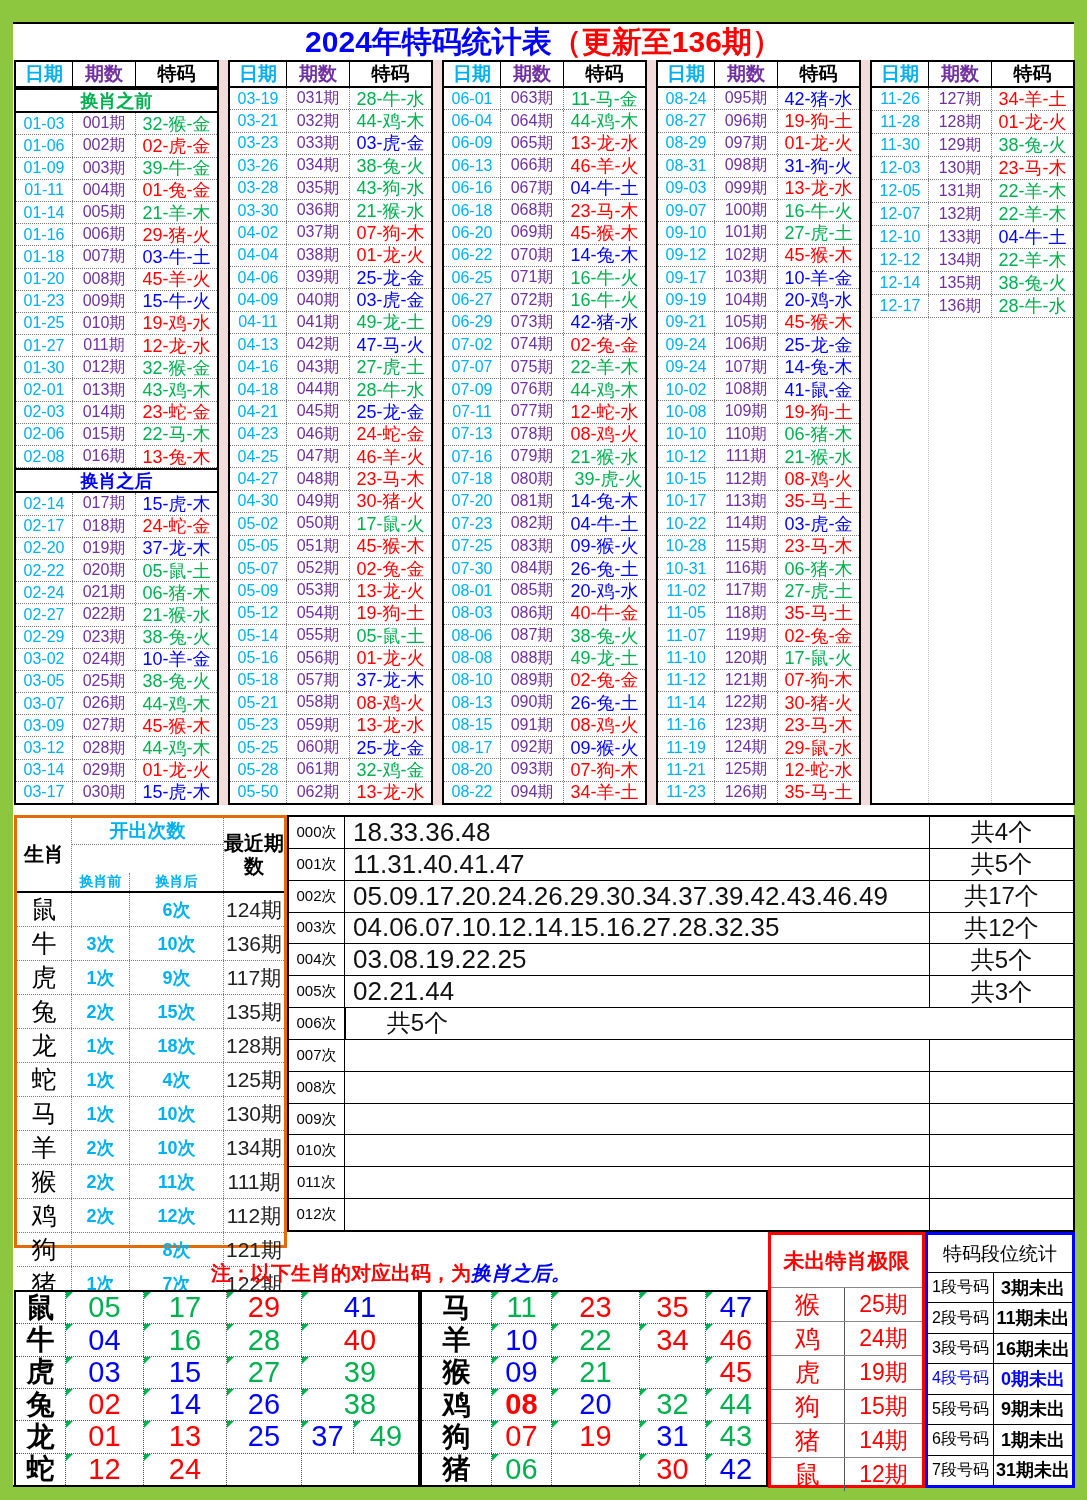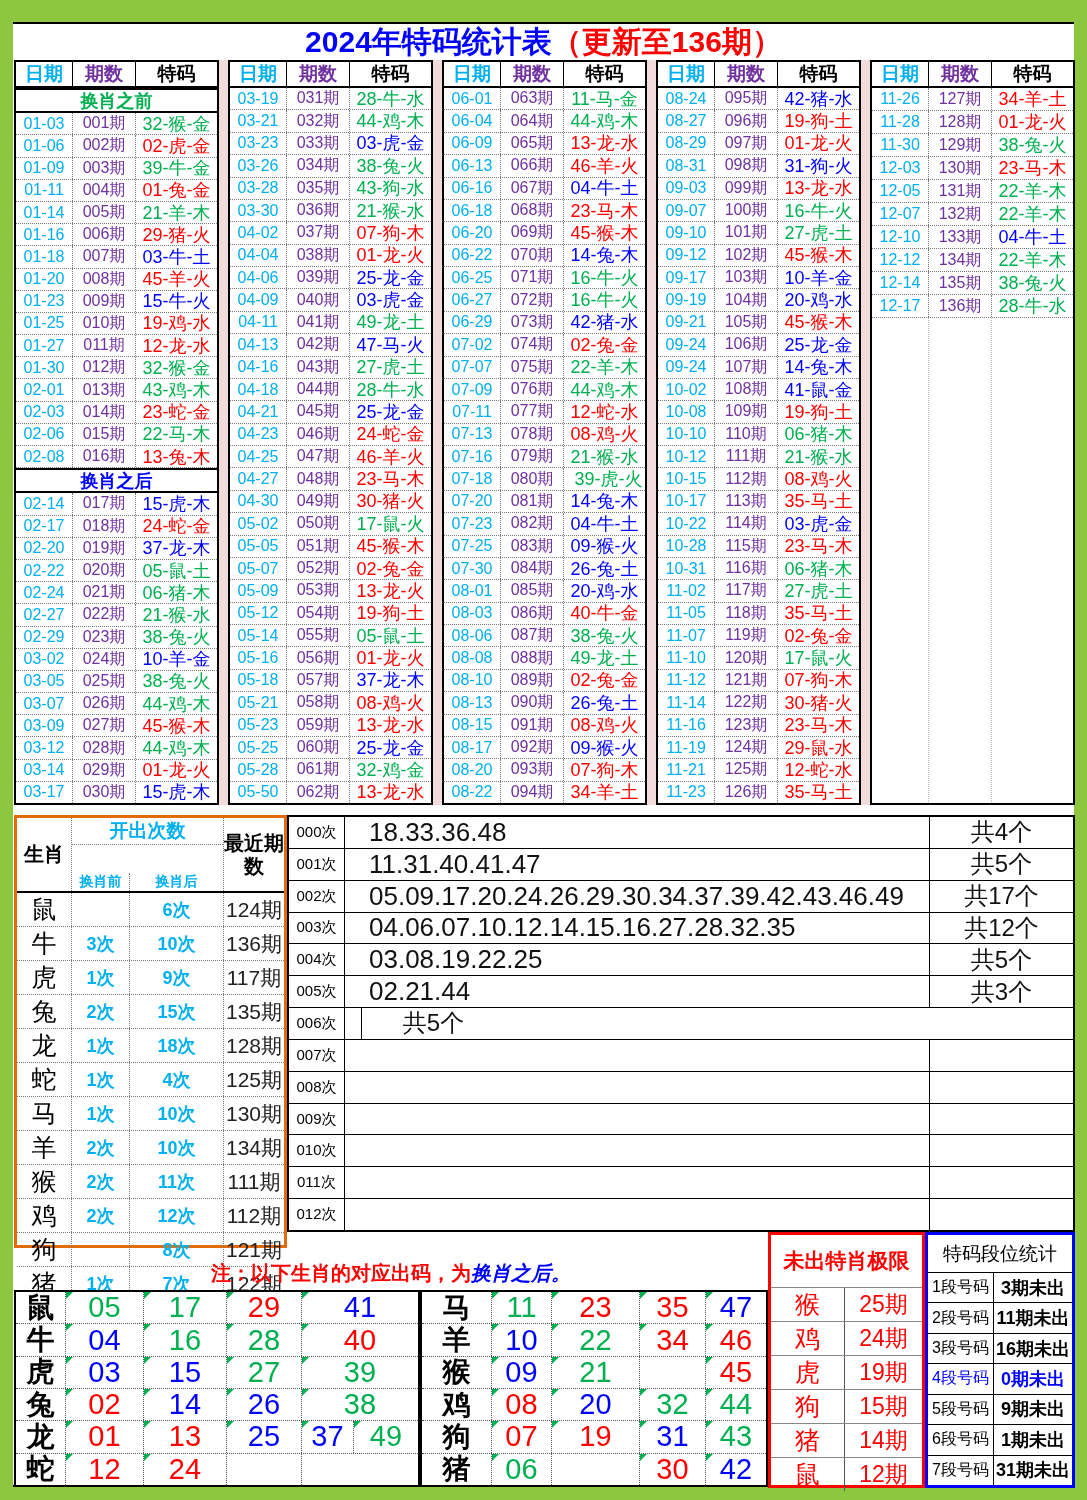--- a/index.html
+++ b/index.html
@@ -69,21 +69,21 @@
   .zx-row span { display:flex; align-items:center; justify-content:center; }
   .zx-z { width: 55px; font-size: 25px; color:#000; border-right: 1px dotted #777; }
   .zx-b { width: 58px; color:#00B0F0; font-weight:bold; font-size:18px; border-right: 1px dotted #777; }
   .zx-a { width: 94px; color:#00B0F0; font-weight:bold; font-size:18px; border-right: 1px dotted #777; }
   .zx-q { flex: 1; font-size: 21px; color: #222; }
   
   #freq-box {
     position: absolute; left: 287px; top: 815px; width: 788px; height: 417px;
     border: 2px solid #000; background: #fff; display: flex; flex-direction: column;
   }
-  .fq-row { flex: 1; display: flex; border-bottom: 1px solid #000; min-height: 0; gap: 16px; }
+  .fq-row { flex: 1; display: flex; border-bottom: 1px solid #000; min-height: 0; }
   .fq-row:last-child { border-bottom: none; }
   .fq-label { width: 56px; display:flex; align-items:center; justify-content:center;
               font-size: 15px; color:#000; border-right: 1px solid #000; }
   .fq-nums { flex: 1; display:flex; align-items:center; padding-left: 8px;
              font-size: 26px; color: #111; white-space: nowrap; overflow: hidden; }
   .fq-count { width: 144px; display:flex; align-items:center; justify-content:center;
               font-size: 24px; color:#111; border-left: 1px solid #000; }
   
   #note-line {
     position: absolute; left: 14px; top: 1256px; width: 754px; height: 34px;
@@ -1096,21 +1096,21 @@
       </div>
       <div class="bt-row">
         <span class="bt-z" style="width: 70px;">猴</span>
         <span class="bt-c tri" style="width: 60px; color: rgb(0, 0, 255);">09</span>
         <span class="bt-c tri" style="width: 88px; color: rgb(0, 176, 80);">21</span>
         <span class="bt-c" style="width: 66px;"></span>
         <span class="bt-c tri" style="width: 60px; color: rgb(255, 0, 0);">45</span>
       </div>
       <div class="bt-row">
         <span class="bt-z" style="width: 70px;">鸡</span>
-        <span class="bt-c tri" style="width: 60px; color: rgb(255, 0, 0);">08</span>
+        <span class="bt-c tri" style="width: 60px; color: rgb(255, 0, 0); font-weight: bold;">08</span>
         <span class="bt-c tri" style="width: 88px; color: rgb(0, 0, 255);">20</span>
         <span class="bt-c tri" style="width: 66px; color: rgb(0, 176, 80);">32</span>
         <span class="bt-c tri" style="width: 60px; color: rgb(0, 176, 80);">44</span>
       </div>
       <div class="bt-row">
         <span class="bt-z" style="width: 70px;">狗</span>
         <span class="bt-c tri" style="width: 60px; color: rgb(255, 0, 0);">07</span>
         <span class="bt-c tri" style="width: 88px; color: rgb(255, 0, 0);">19</span>
         <span class="bt-c tri" style="width: 66px; color: rgb(0, 0, 255);">31</span>
         <span class="bt-c tri" style="width: 60px; color: rgb(0, 176, 80);">43</span>

